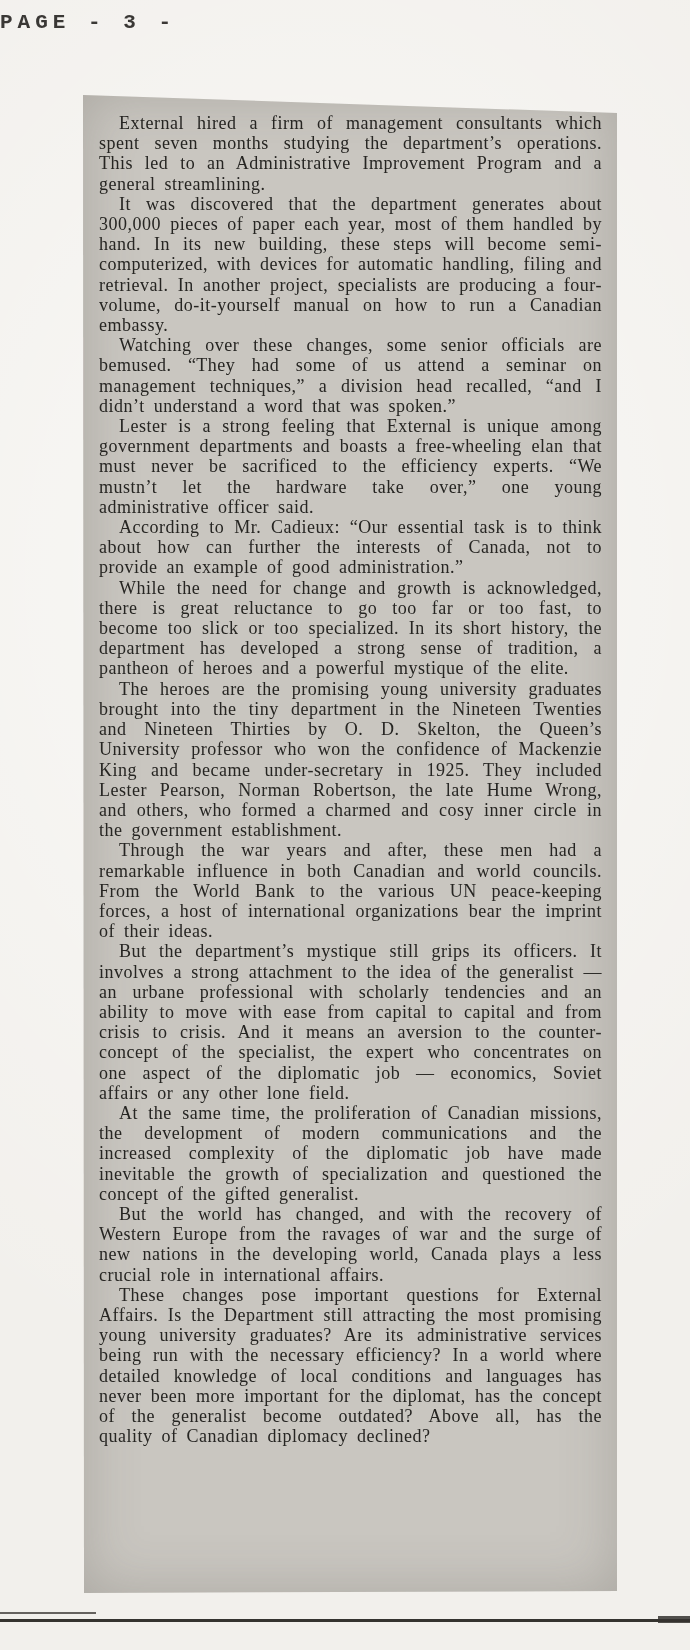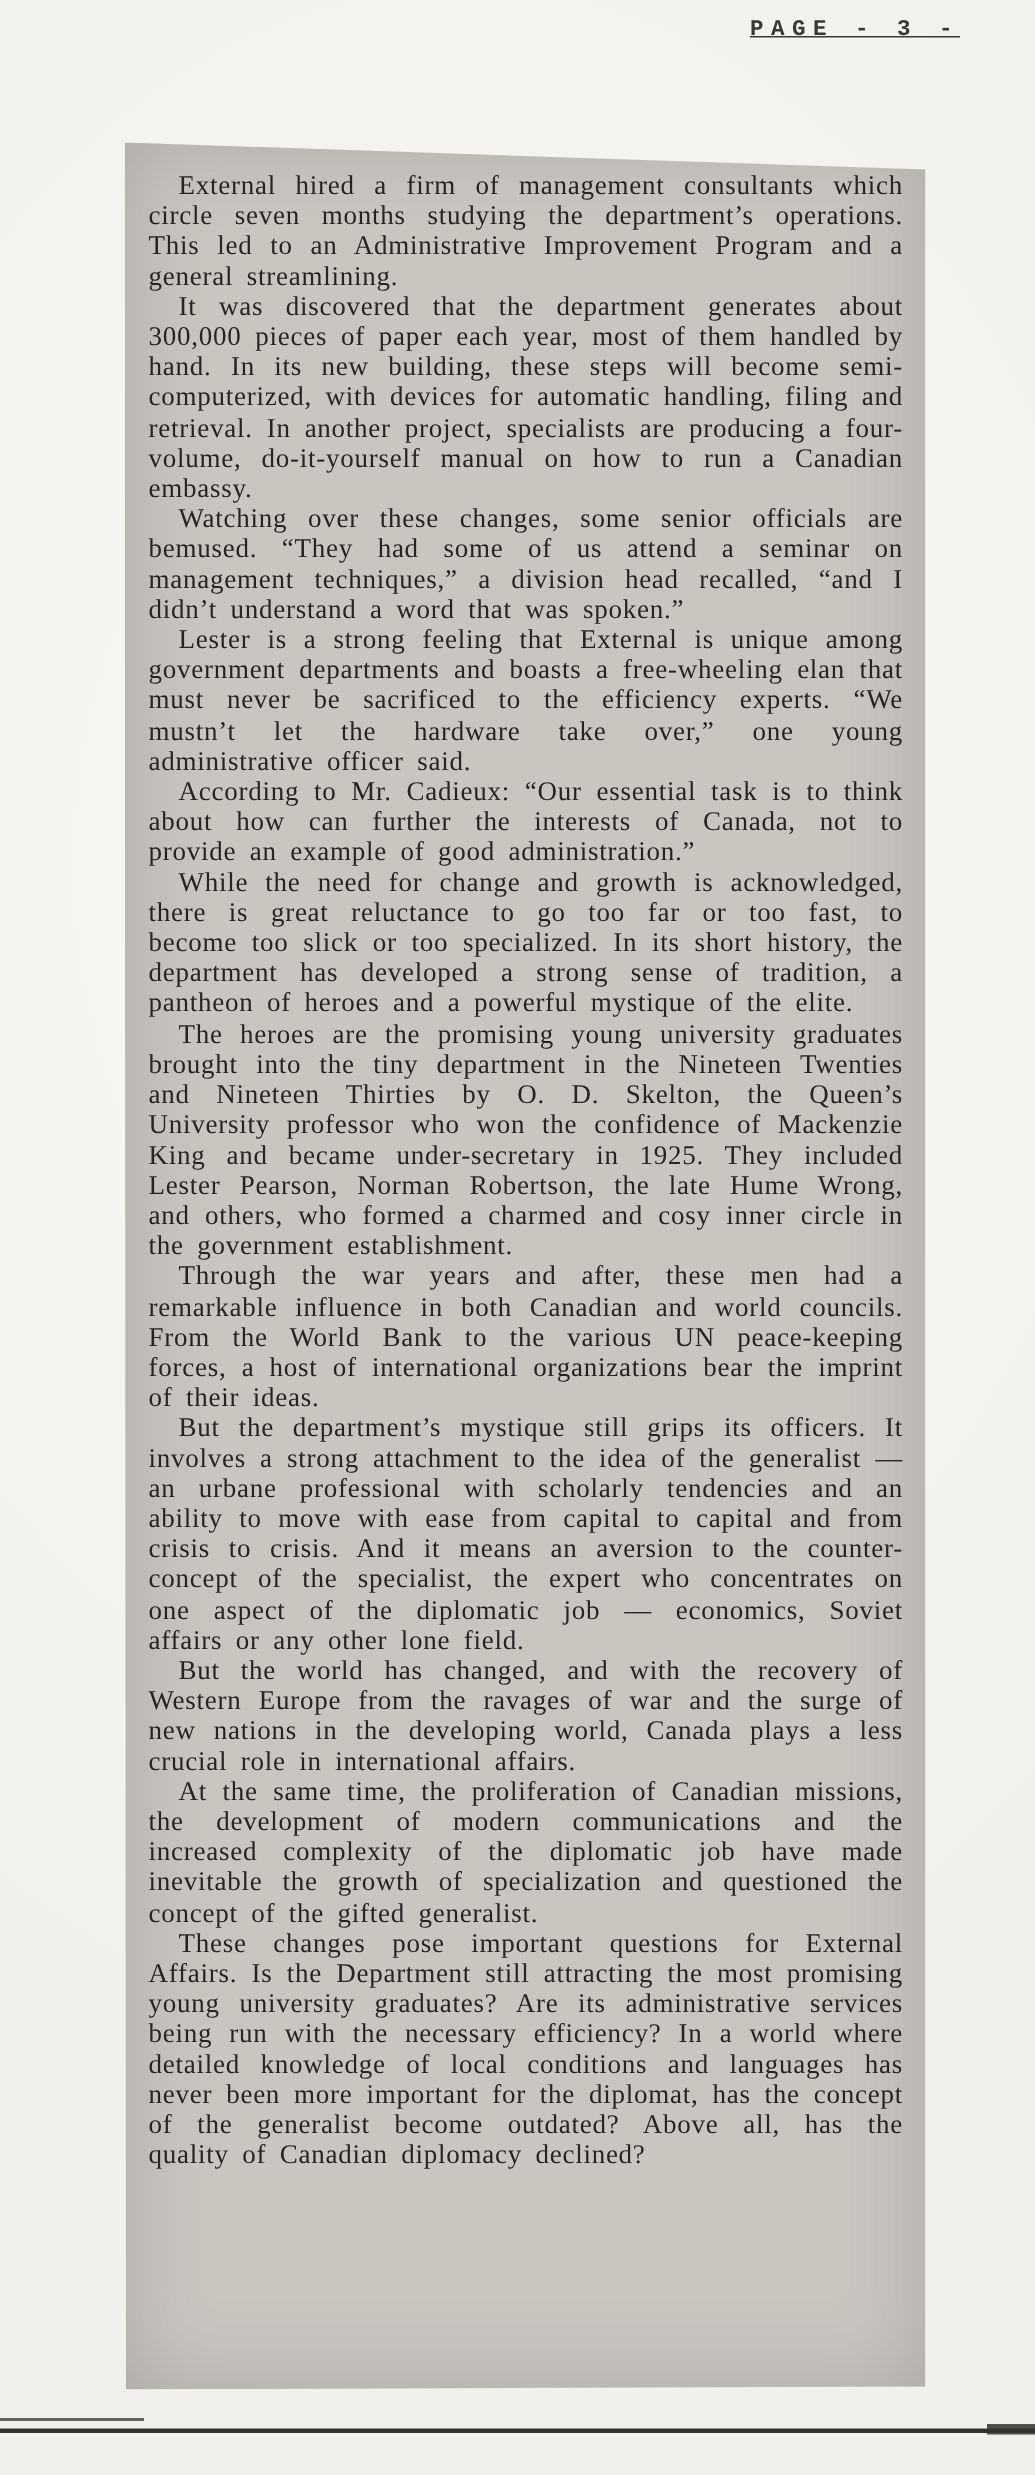--- a/index.html
+++ b/index.html
@@ -14,27 +14,26 @@
   }
   .sheet {
     position: absolute; inset: 0;
     background:
       radial-gradient(ellipse 900px 1200px at 45% 35%, rgba(255,255,255,0.55), rgba(255,255,255,0) 70%),
       var(--page-bg, #f2f0ec);
   }
   .page-header {
     position: absolute;
     top: 11px; left: 0; width: 640px;
-    text-align: right;
+    text-align: left;
     font-family: "Liberation Mono", "DejaVu Sans Mono", monospace;
-    font-size: 15px;
+    font-size: 21px;
     font-weight: bold;
     letter-spacing: 5px;
     color: var(--header-ink, #3a3835);
-    text-decoration: underline;
   }
   .clipping {
     position: absolute;
     left: 83px; top: 92px;
     width: 534px; height: 1501px;
     box-sizing: border-box;
     padding: 21px 15px 0 16px;
     background: var(--clipping-bg, #c9c6c0);
     clip-path: polygon(0 3px, 100% 21px, 100% calc(100% - 2px), 1px 100%);
     box-shadow: inset 0 0 55px rgba(95, 90, 82, 0.28);
@@ -75,31 +74,31 @@
 </style>
 </head>
 <body>
 
 <div class="sheet">
 
   <div class="page-header">PAGE - 3 -</div>
 
   <div class="clipping" lang="en">
     <div class="article">
-        <p class="para">External hired a firm of management consultants which circle seven months studying the department’s operations. This led to an Administrative Improvement Program and a general streamlining.</p>
+        <p class="para">External hired a firm of management consultants which spent seven months studying the department’s operations. This led to an Administrative Improvement Program and a general streamlining.</p>
         <p class="para">It was discovered that the department generates about 300,000 pieces of paper each year, most of them handled by hand. In its new building, these steps will become semi-computerized, with devices for automatic handling, filing and retrieval. In another project, specialists are producing a four-volume, do-it-yourself manual on how to run a Canadian embassy.</p>
         <p class="para">Watching over these changes, some senior officials are bemused. “They had some of us attend a seminar on management techniques,” a division head recalled, “and I didn’t understand a word that was spoken.”</p>
         <p class="para">Lester is a strong feeling that External is unique among government departments and boasts a free-wheeling elan that must never be sacrificed to the efficiency experts. “We mustn’t let the hardware take over,” one young administrative officer said.</p>
         <p class="para">According to Mr. Cadieux: “Our essential task is to think about how can further the interests of Canada, not to provide an example of good administration.”</p>
         <p class="para">While the need for change and growth is acknowledged, there is great reluctance to go too far or too fast, to become too slick or too specialized. In its short history, the department has developed a strong sense of tradition, a pantheon of heroes and a powerful mystique of the elite.</p>
         <p class="para">The heroes are the promising young university graduates brought into the tiny department in the Nineteen Twenties and Nineteen Thirties by O. D. Skelton, the Queen’s University professor who won the confidence of Mackenzie King and became under-secretary in 1925. They included Lester Pearson, Norman Robertson, the late Hume Wrong, and others, who formed a charmed and cosy inner circle in the government establishment.</p>
         <p class="para">Through the war years and after, these men had a remarkable influence in both Canadian and world councils. From the World Bank to the various UN peace-keeping forces, a host of international organizations bear the imprint of their ideas.</p>
         <p class="para">But the department’s mystique still grips its officers. It involves a strong attachment to the idea of the generalist — an urbane professional with scholarly tendencies and an ability to move with ease from capital to capital and from crisis to crisis. And it means an aversion to the counter-concept of the specialist, the expert who concentrates on one aspect of the diplomatic job — economics, Soviet affairs or any other lone field.</p>
+        <p class="para">At the same time, the proliferation of Canadian missions, the development of modern communications and the increased complexity of the diplomatic job have made inevitable the growth of specialization and questioned the concept of the gifted generalist.</p>
         <p class="para">But the world has changed, and with the recovery of Western Europe from the ravages of war and the surge of new nations in the developing world, Canada plays a less crucial role in international affairs.</p>
-        <p class="para">At the same time, the proliferation of Canadian missions, the development of modern communications and the increased complexity of the diplomatic job have made inevitable the growth of specialization and questioned the concept of the gifted generalist.</p>
         <p class="para">These changes pose important questions for External Affairs. Is the Department still attracting the most promising young university graduates? Are its administrative services being run with the necessary efficiency? In a world where detailed knowledge of local conditions and languages has never been more important for the diplomat, has the concept of the generalist become outdated? Above all, has the quality of Canadian diplomacy declined?</p>
       </div>
   </div>
 
   <div class="scan-line-left"></div>
   <div class="scan-line-main"></div>
   <div class="scan-line-right-blot"></div>
 
 </div>
 

